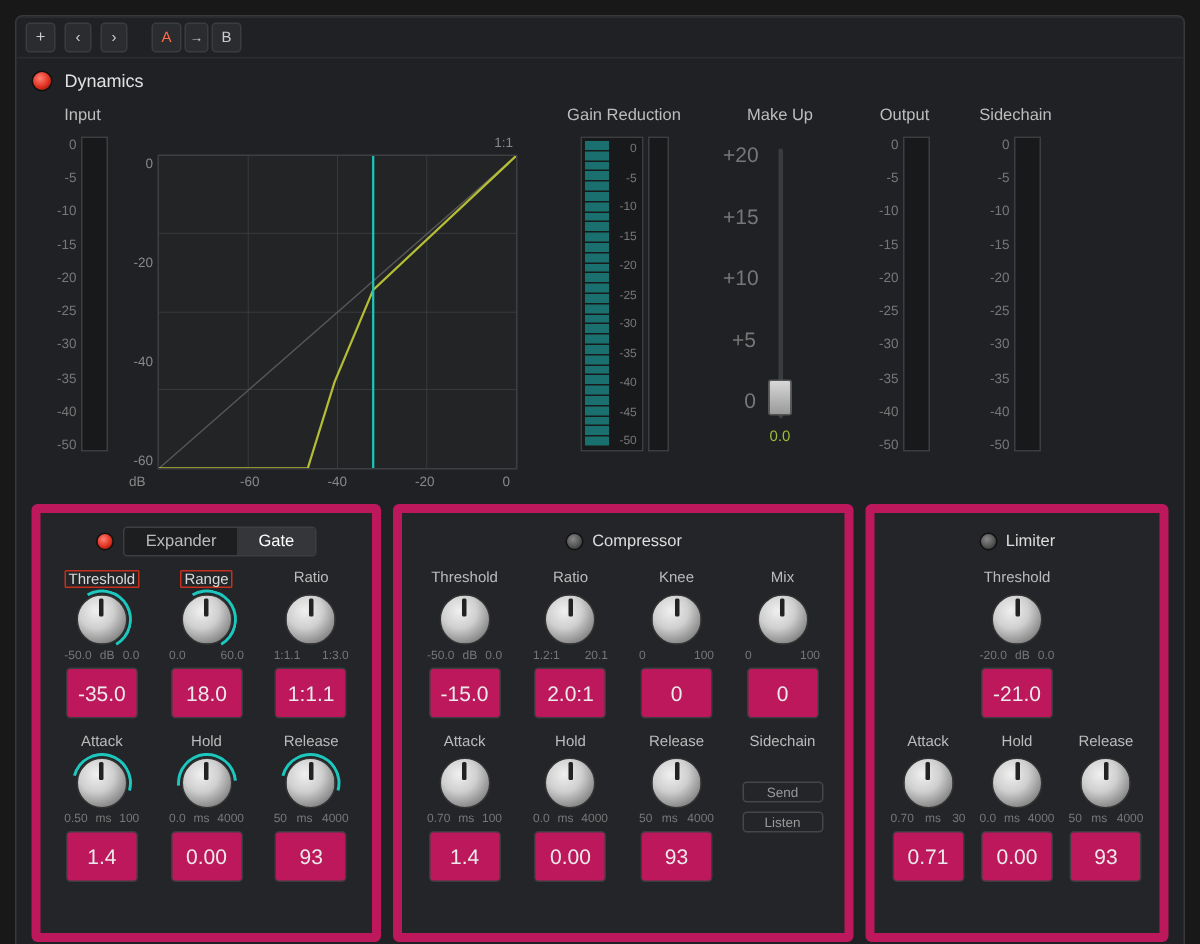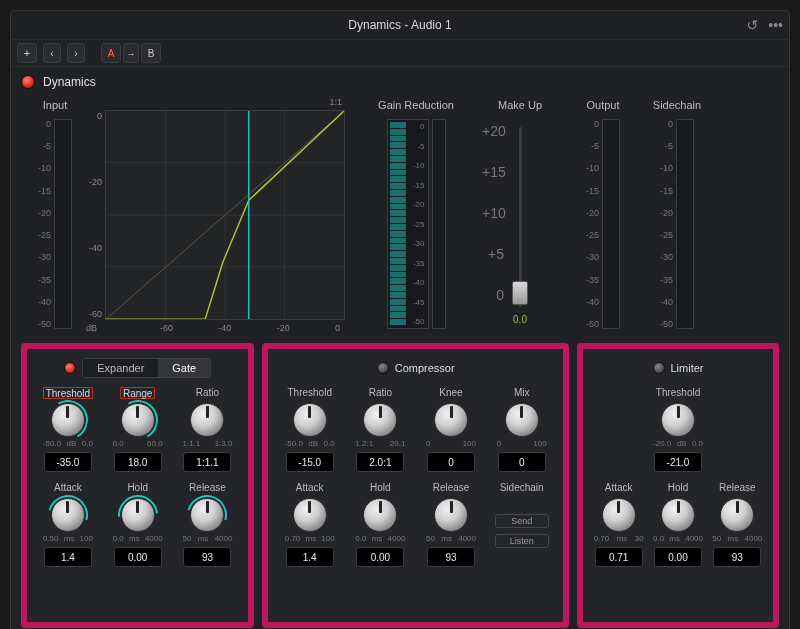--- a/index.html
+++ b/index.html
@@ -20,21 +20,21 @@
   .section-title {display:flex; align-items:center; gap:8px; padding:8px 10px; font-size:12px; color:#e0e0e0;}
   .red-dot{width:14px;height:14px;border-radius:50%;background:radial-gradient(circle at 40% 35%, #ff8072, #e03020 55%, #6a1008);border:1px solid #111;}
   .gray-dot{width:14px;height:14px;border-radius:50%;background:radial-gradient(circle at 40% 35%, #888, #555 55%, #222);border:1px solid #111;}
   .upper{display:flex; padding:2px 10px 6px 10px; gap:6px;}
   .meter-col{display:flex;flex-direction:column;align-items:center;}
   .meter-label{font-size:11px;color:#bdbdbd;margin-bottom:4px;height:14px;}
   .meter{width:18px;height:210px;border:1px solid #3c3e41;background:#18191b;position:relative;margin-top:2px;}
   .ticks{display:flex;flex-direction:column;justify-content:space-between;height:210px;font-size:9px;color:#777;text-align:right;padding-top:0;margin-top:2px;}
   .ticks.left{align-items:flex-end;}
   .graph-wrap{flex:0 0 260px;display:flex;flex-direction:column;align-items:center;}
-  .graph{width:240px;height:210px;border:1px solid #3c3e41;background:#222426;position:relative;margin-top:11px;}
+  .graph{width:240px;height:210px;border:1px solid #3c3e41;background:#222426;position:relative;margin-top:32px;}
   .graph svg{position:absolute;inset:0;}
   .graph-ratio{position:absolute;top:-14px;right:2px;font-size:9px;color:#888;}
   .graph-xticks{display:flex;justify-content:space-between;font-size:9px;color:#888;width:180px;margin-left:50px;margin-top:3px;}
   .graph-yticks{position:absolute;left:-22px;top:0;height:100%;display:flex;flex-direction:column;justify-content:space-between;font-size:9px;color:#888;align-items:flex-end;width:18px;}
   .db-lbl{position:absolute;left:-20px;bottom:-14px;font-size:9px;color:#888;}
   .gr-meter{width:42px;height:210px;border:1px solid #3c3e41;background:#18191b;position:relative;margin-top:2px;}
   .gr-fill{position:absolute;left:2px;top:2px;width:16px;height:calc(100% - 4px);display:flex;flex-direction:column;}
   .gr-seg{flex:1;background:#1a7a78;margin-bottom:1px;opacity:.9;}
   .gr-ticks{position:absolute;right:3px;top:2px;height:calc(100% - 4px);display:flex;flex-direction:column;justify-content:space-between;font-size:8px;color:#777;text-align:right;}
   .makeup-slider{width:24px;height:210px;position:relative;margin-top:2px;display:flex;justify-content:center;}
@@ -48,38 +48,31 @@
   .seg{display:flex;border:1px solid #3c3e41;border-radius:3px;overflow:hidden;height:20px;}
   .seg-btn{padding:0 14px;display:flex;align-items:center;font-size:11px;background:#1c1e20;color:#bbb;cursor:pointer;}
   .seg-btn.on{background:#34363a;color:#fff;font-weight:500;}
   .knob-row{display:flex;justify-content:space-around;margin-top:2px;}
   .knob-cell{width:56px;display:flex;flex-direction:column;align-items:center;font-size:10px;color:#aaa;}
   .knob-lbl{color:#bbb;font-size:10px;height:12px;margin-bottom:4px;}
   .knob{width:34px;height:34px;border-radius:50%;background:radial-gradient(circle at 38% 32%, #f0f0f0,#cfcfcf 40%,#8a8a8a 75%,#555);border:1px solid #333;position:relative;cursor:grab;}
   .knob::after{content:"";position:absolute;width:3px;height:12px;background:#222;top:2px;left:calc(50% - 1.5px);transform-origin:50% 15px;border-radius:1px;}
   .arc{position:absolute;inset:-4px;border:2px solid transparent;border-top-color:#1cc7bd;border-left-color:#1cc7bd;border-radius:50%;transform:rotate(105deg);}
   .range-lbls{display:flex;justify-content:space-between;width:50px;font-size:8px;color:#777;margin-top:2px;}
-  .val-box{margin-top:4px;width:48px;height:20px;background:#000000;border:1px solid #3a3c3f;border-radius:3px;color:#eaeaea;font-size:10px;display:flex;align-items:center;justify-content:center;}
+  .val-box{margin-top:4px;width:48px;height:34px;background:#be185d;border:1px solid #3a3c3f;border-radius:3px;color:#eaeaea;font-size:14px;display:flex;align-items:center;justify-content:center;}
   .pill{width:54px;height:14px;border:1px solid #44464a;border-radius:3px;font-size:9px;color:#999;display:flex;align-items:center;justify-content:center;cursor:pointer;margin:2px 1px;}
   .hl{border:1px solid #c5301d;padding:0 2px;border-radius:1px;color:#d9d9d9;}
   .sidechain-cell{width:56px;display:flex;flex-direction:column;align-items:center;gap:2px;font-size:10px;color:#aaa;}
   .lim-panel{flex:0.85;}
 </style>
 </head>
 <body>
 
 <div class="window">
 
-  <div class="titlebar">
-    <div class="title">Dynamics - Audio 1</div>
-    <div class="right">
-      <span>↺</span>
-      <span>•••</span>
-    </div>
-  </div>
 
   <div class="presetbar">
     <div class="plus-btn">+</div>
     <div class="nav-btn">‹</div>
     <div class="nav-btn">›</div>
     <div class="ab">
       <div class="ab-btn red">A</div>
       <div class="ab-arrow">→</div>
       <div class="ab-btn">B</div>
     </div>

